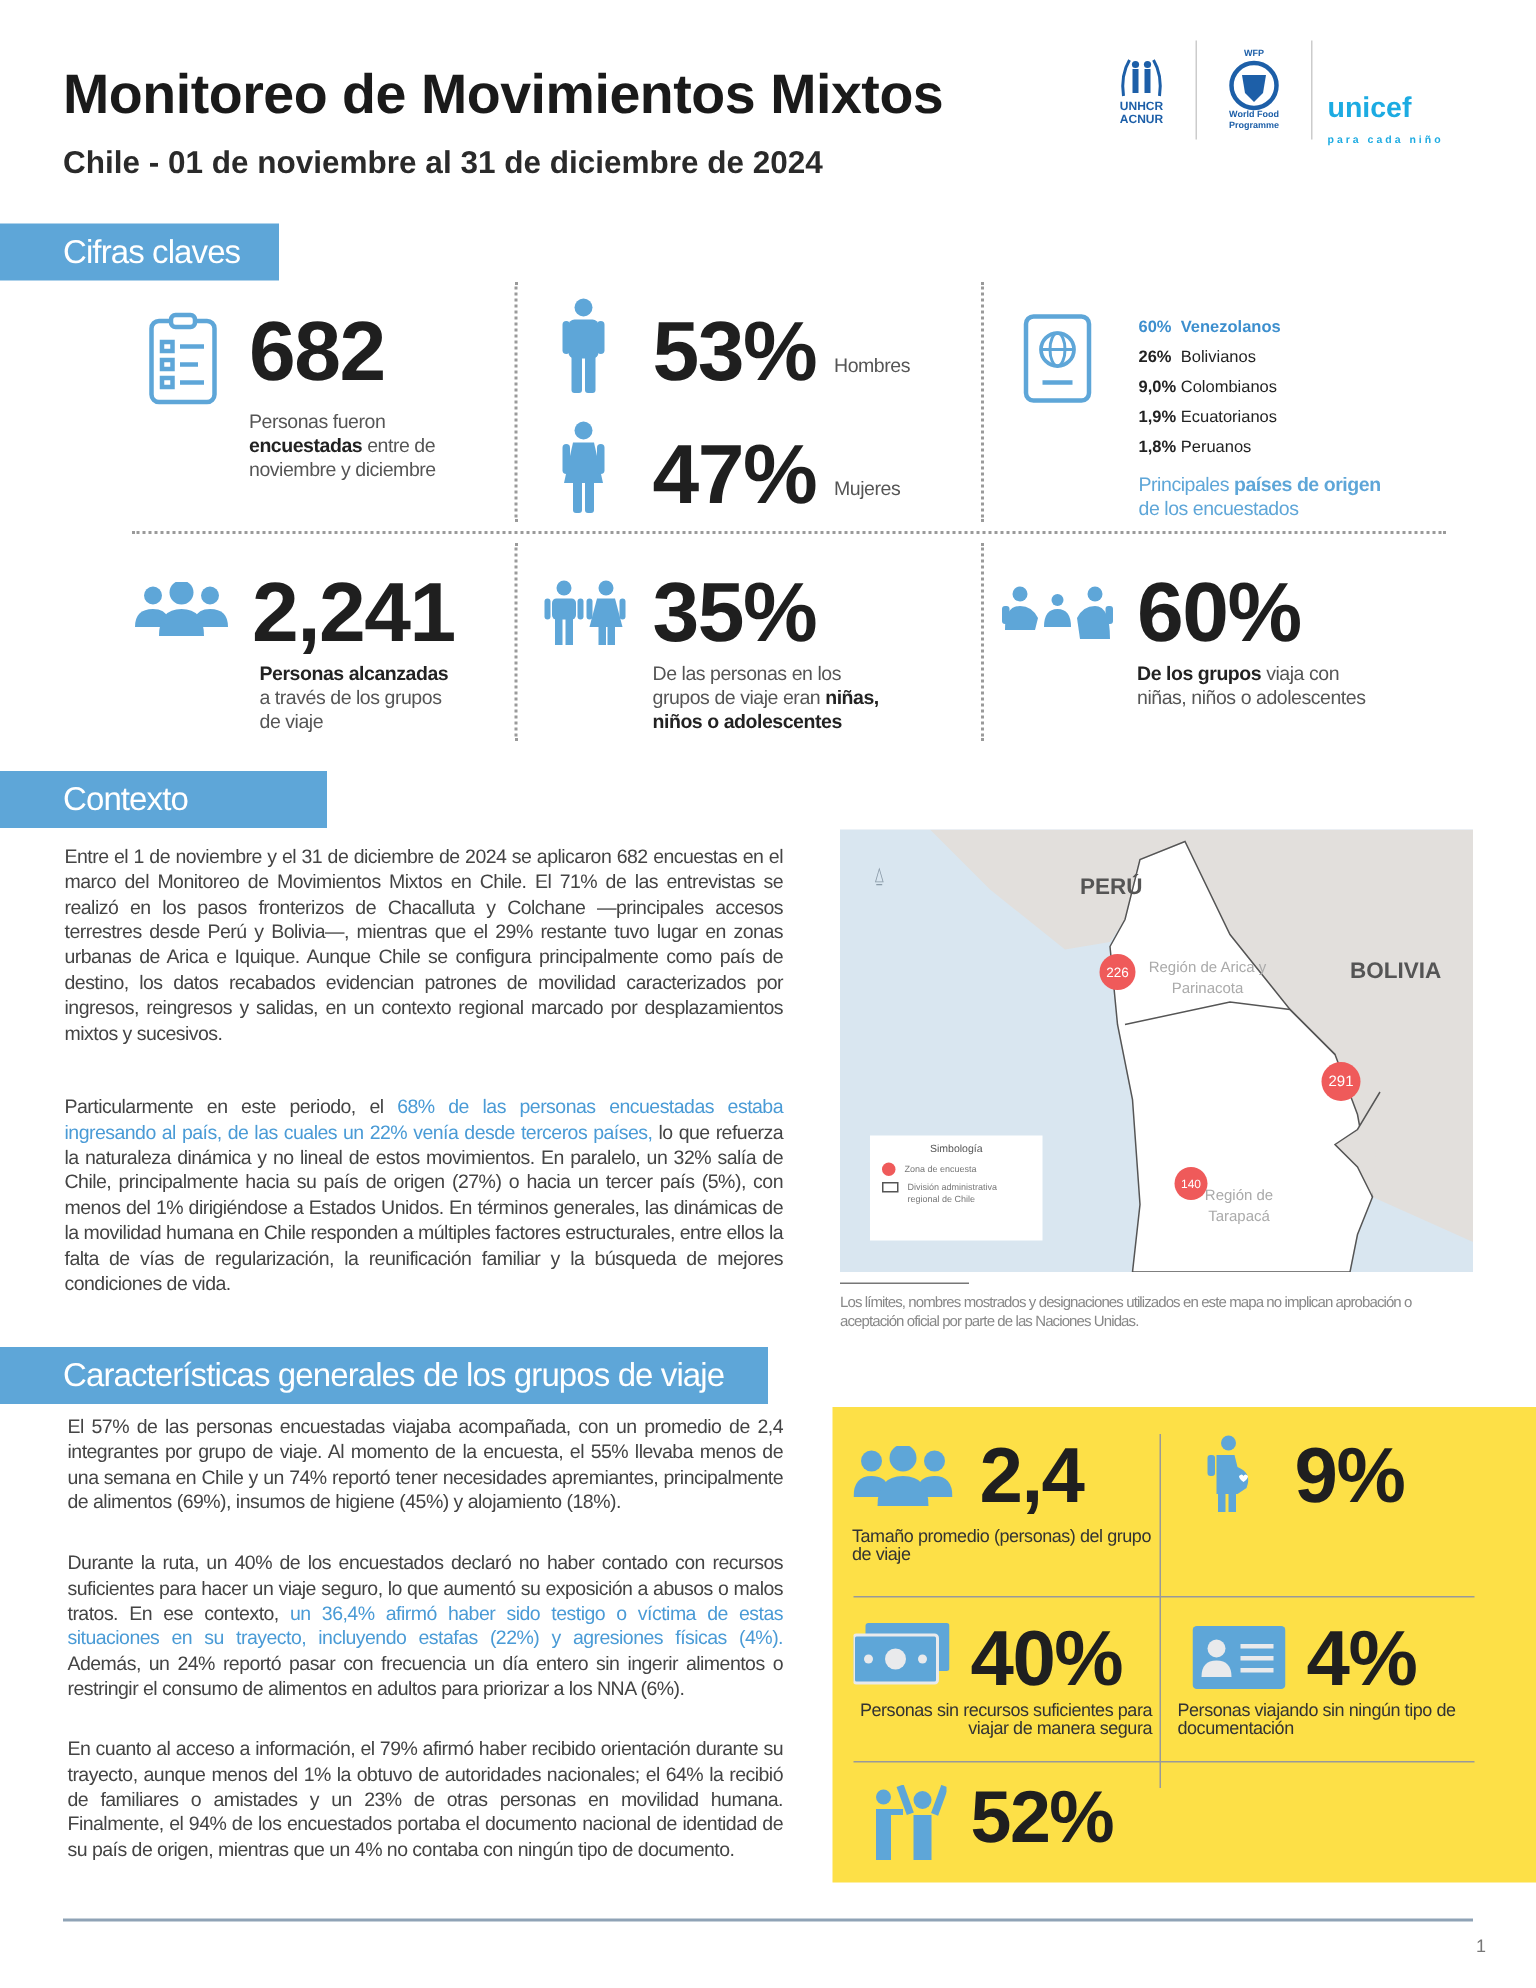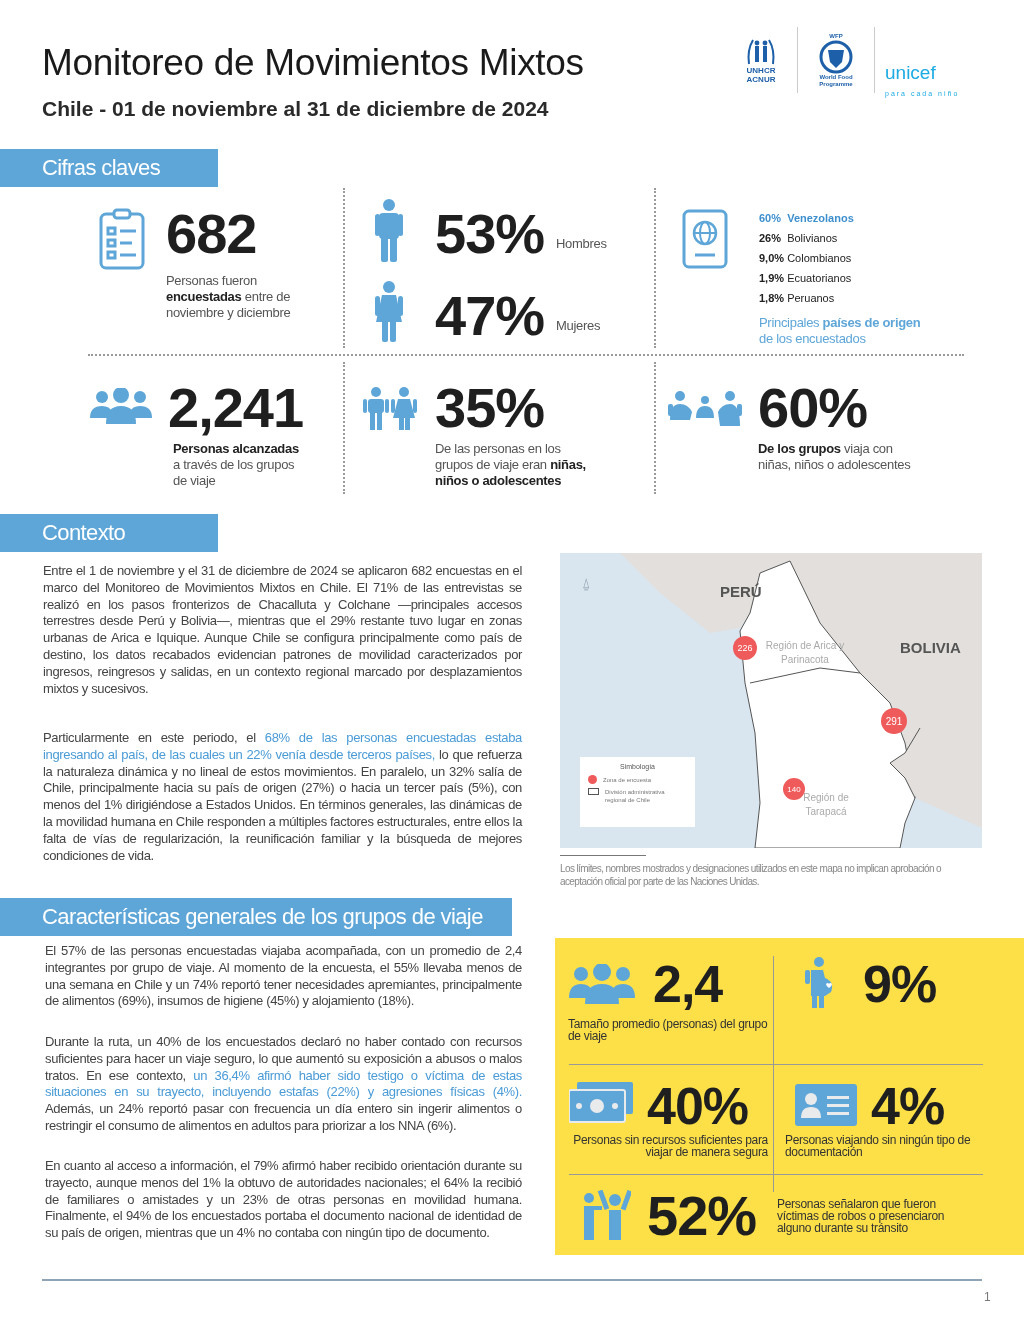--- a/index.html
+++ b/index.html
@@ -1,28 +1,28 @@
 <!DOCTYPE html>
 <html><head>
 <meta charset="utf-8">
 <style>
   * { box-sizing: border-box; margin: 0; padding: 0; }
   body { width: 1024px; height: 1325px; background: #ffffff; font-family: "Liberation Sans", sans-serif; color: #3a3a3a; position: relative; overflow: hidden; }
   .abs { position: absolute; }
-  .title { left: 42px; top: 42px; font-size: 37px; font-weight: normal; color: #1a1a1a; letter-spacing: -0.3px; text-align: center; }
+  .title { left: 42px; top: 42px; font-size: 37px; font-weight: bold; color: #1a1a1a; letter-spacing: -0.3px; text-align: center; }
   .subtitle { left: 42px; top: 97px; font-size: 21px; font-weight: bold; color: #2a2a2a; }
   .logos { left: 735px; top: 25px; width: 260px; height: 70px; display: flex; align-items: center; }
   .logo { display: flex; flex-direction: column; align-items: center; justify-content: center; color: #1d5fa8; font-weight: bold; }
   .logo-sep { width: 1px; height: 66px; background: #cccccc; margin: 0 10px; }
   .unhcr { width: 52px; font-size: 8px; line-height: 9px; text-align: center; }
   .wfp { width: 56px; font-size: 6px; line-height: 7px; text-align: center; }
-  .unicef { width: 100px; color: #1cabe2; font-size: 19px; font-weight: normal; align-items: flex-start; margin-top: 39px; }
+  .unicef { width: 100px; color: #1cabe2; font-size: 19px; font-weight: bold; align-items: flex-start; margin-top: 39px; }
   .unicef small { font-size: 7px; color: #1cabe2; letter-spacing: 2px; margin-top: 6px; }
   .section-header { background: #5ea6d8; color: #ffffff; font-size: 22px; letter-spacing: -0.6px; padding-left: 42px; display: flex; align-items: center; }
-  .sh-cifras { left: 0; top: 149px; width: 218px; height: 38px; }
+  .sh-cifras { left: 0; top: 149px; width: 186px; height: 38px; }
   .sh-contexto { left: 0; top: 514px; width: 218px; height: 38px; }
   .sh-caract { left: 0; top: 898px; width: 512px; height: 38px; }
   .vdots { border-left: 2px dotted #9a9a9a; width: 0; }
   .hdots { border-top: 2px dotted #9a9a9a; height: 0; }
   .big { font-size: 56px; font-weight: bold; color: #1f1f1f; letter-spacing: -1px; line-height: 1; }
   .small { font-size: 13px; color: #555; line-height: 16px; letter-spacing: -0.3px; }
   .small b { color: #222; }
   .blue { color: #3d8fce; }
   .countries { font-size: 11px; line-height: 20px; color: #222; }
   .countries b { font-weight: bold; }
@@ -315,18 +315,17 @@
     <svg width="50" height="50" viewBox="0 0 50 50" fill="#5ea6d8">
       <circle cx="8" cy="8" r="5"></circle>
         <rect x="3" y="16" width="10" height="34"></rect>
         <rect x="13" y="16" width="8" height="4"></rect>
       <circle cx="34" cy="10" r="6"></circle>
         <rect x="28" y="20" width="12" height="30"></rect>
       <rect x="20" y="0" width="5" height="20" transform="rotate(-20 22 10)"></rect>
         <rect x="43" y="0" width="5" height="20" transform="rotate(20 45 10)"></rect>
     </svg>
   </div>
-  <div class="abs big" style="left:92px; top:250px; font-size:56px;">52%</div>
-  <div class="abs small" style="left:222px; top:260px; width:200px; line-height:12px; font-size:12px; color:#333;">Personas señalaron que fueron víctimas de robos o presenciaron alguno durante su tránsito</div>
+  <div class="abs big" style="left:92px; top:250px; font-size:49px;">52%</div>
 </div>
 
 <div class="abs footer-line"></div>
 <div class="abs page-num">1</div>
 
 </body></html>

